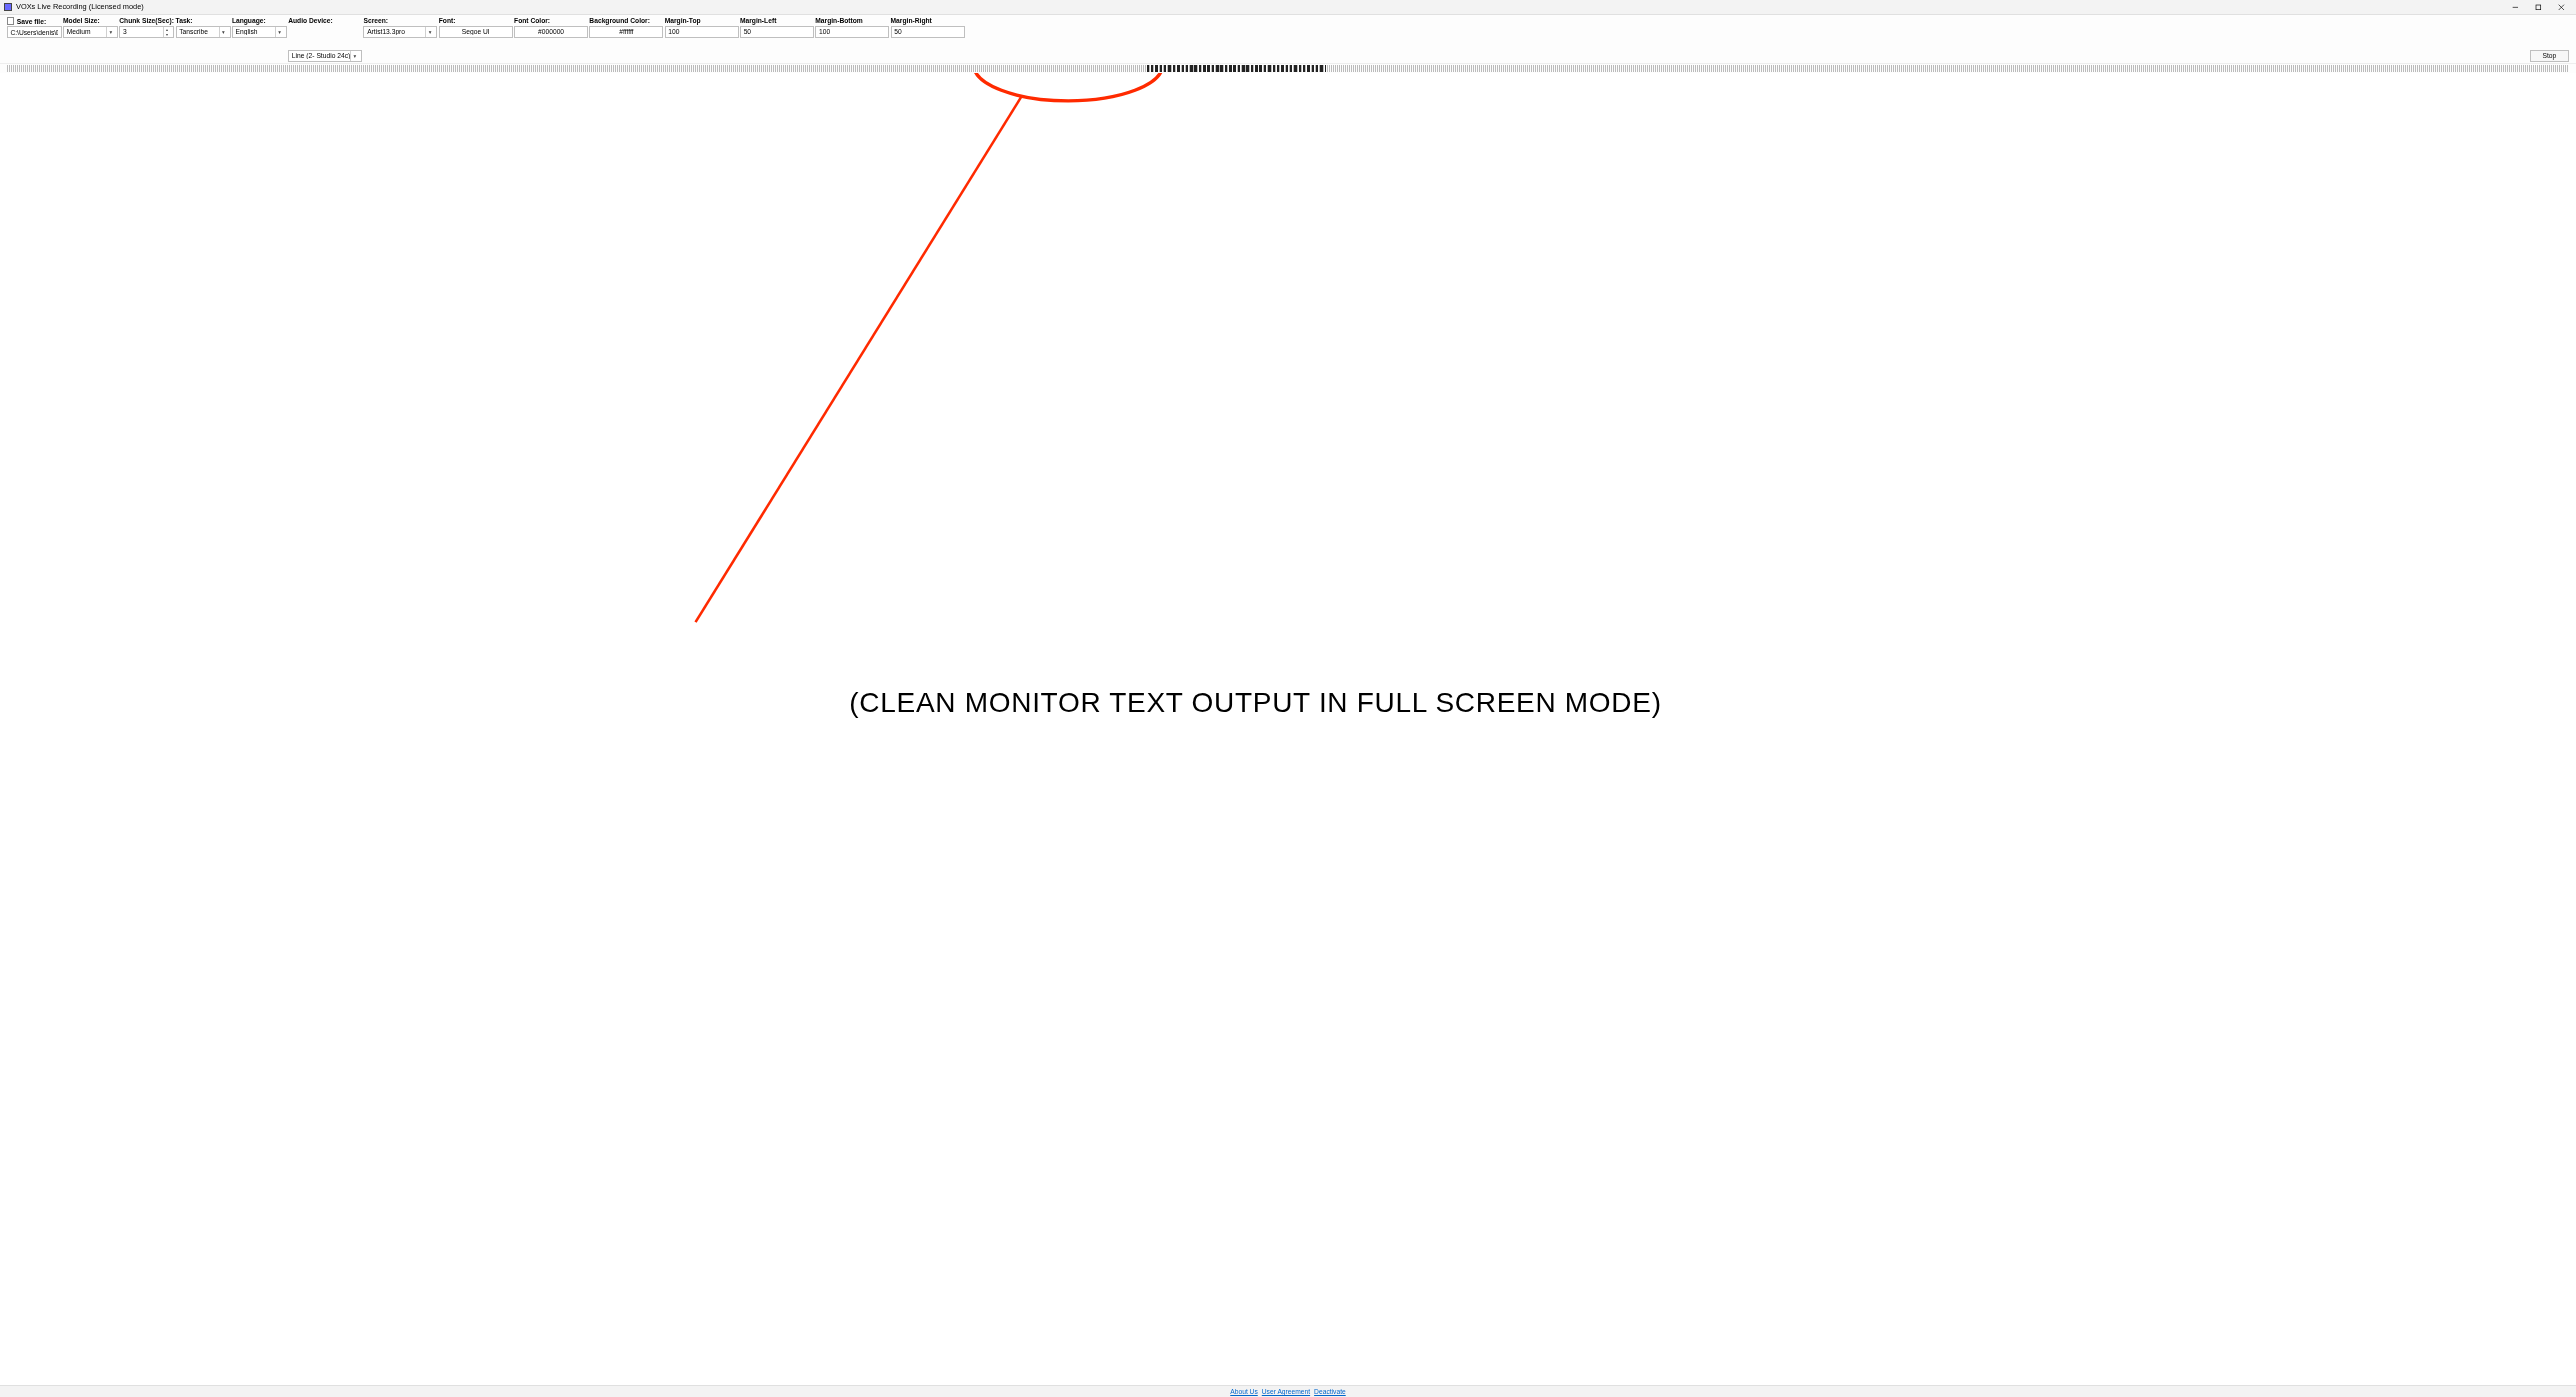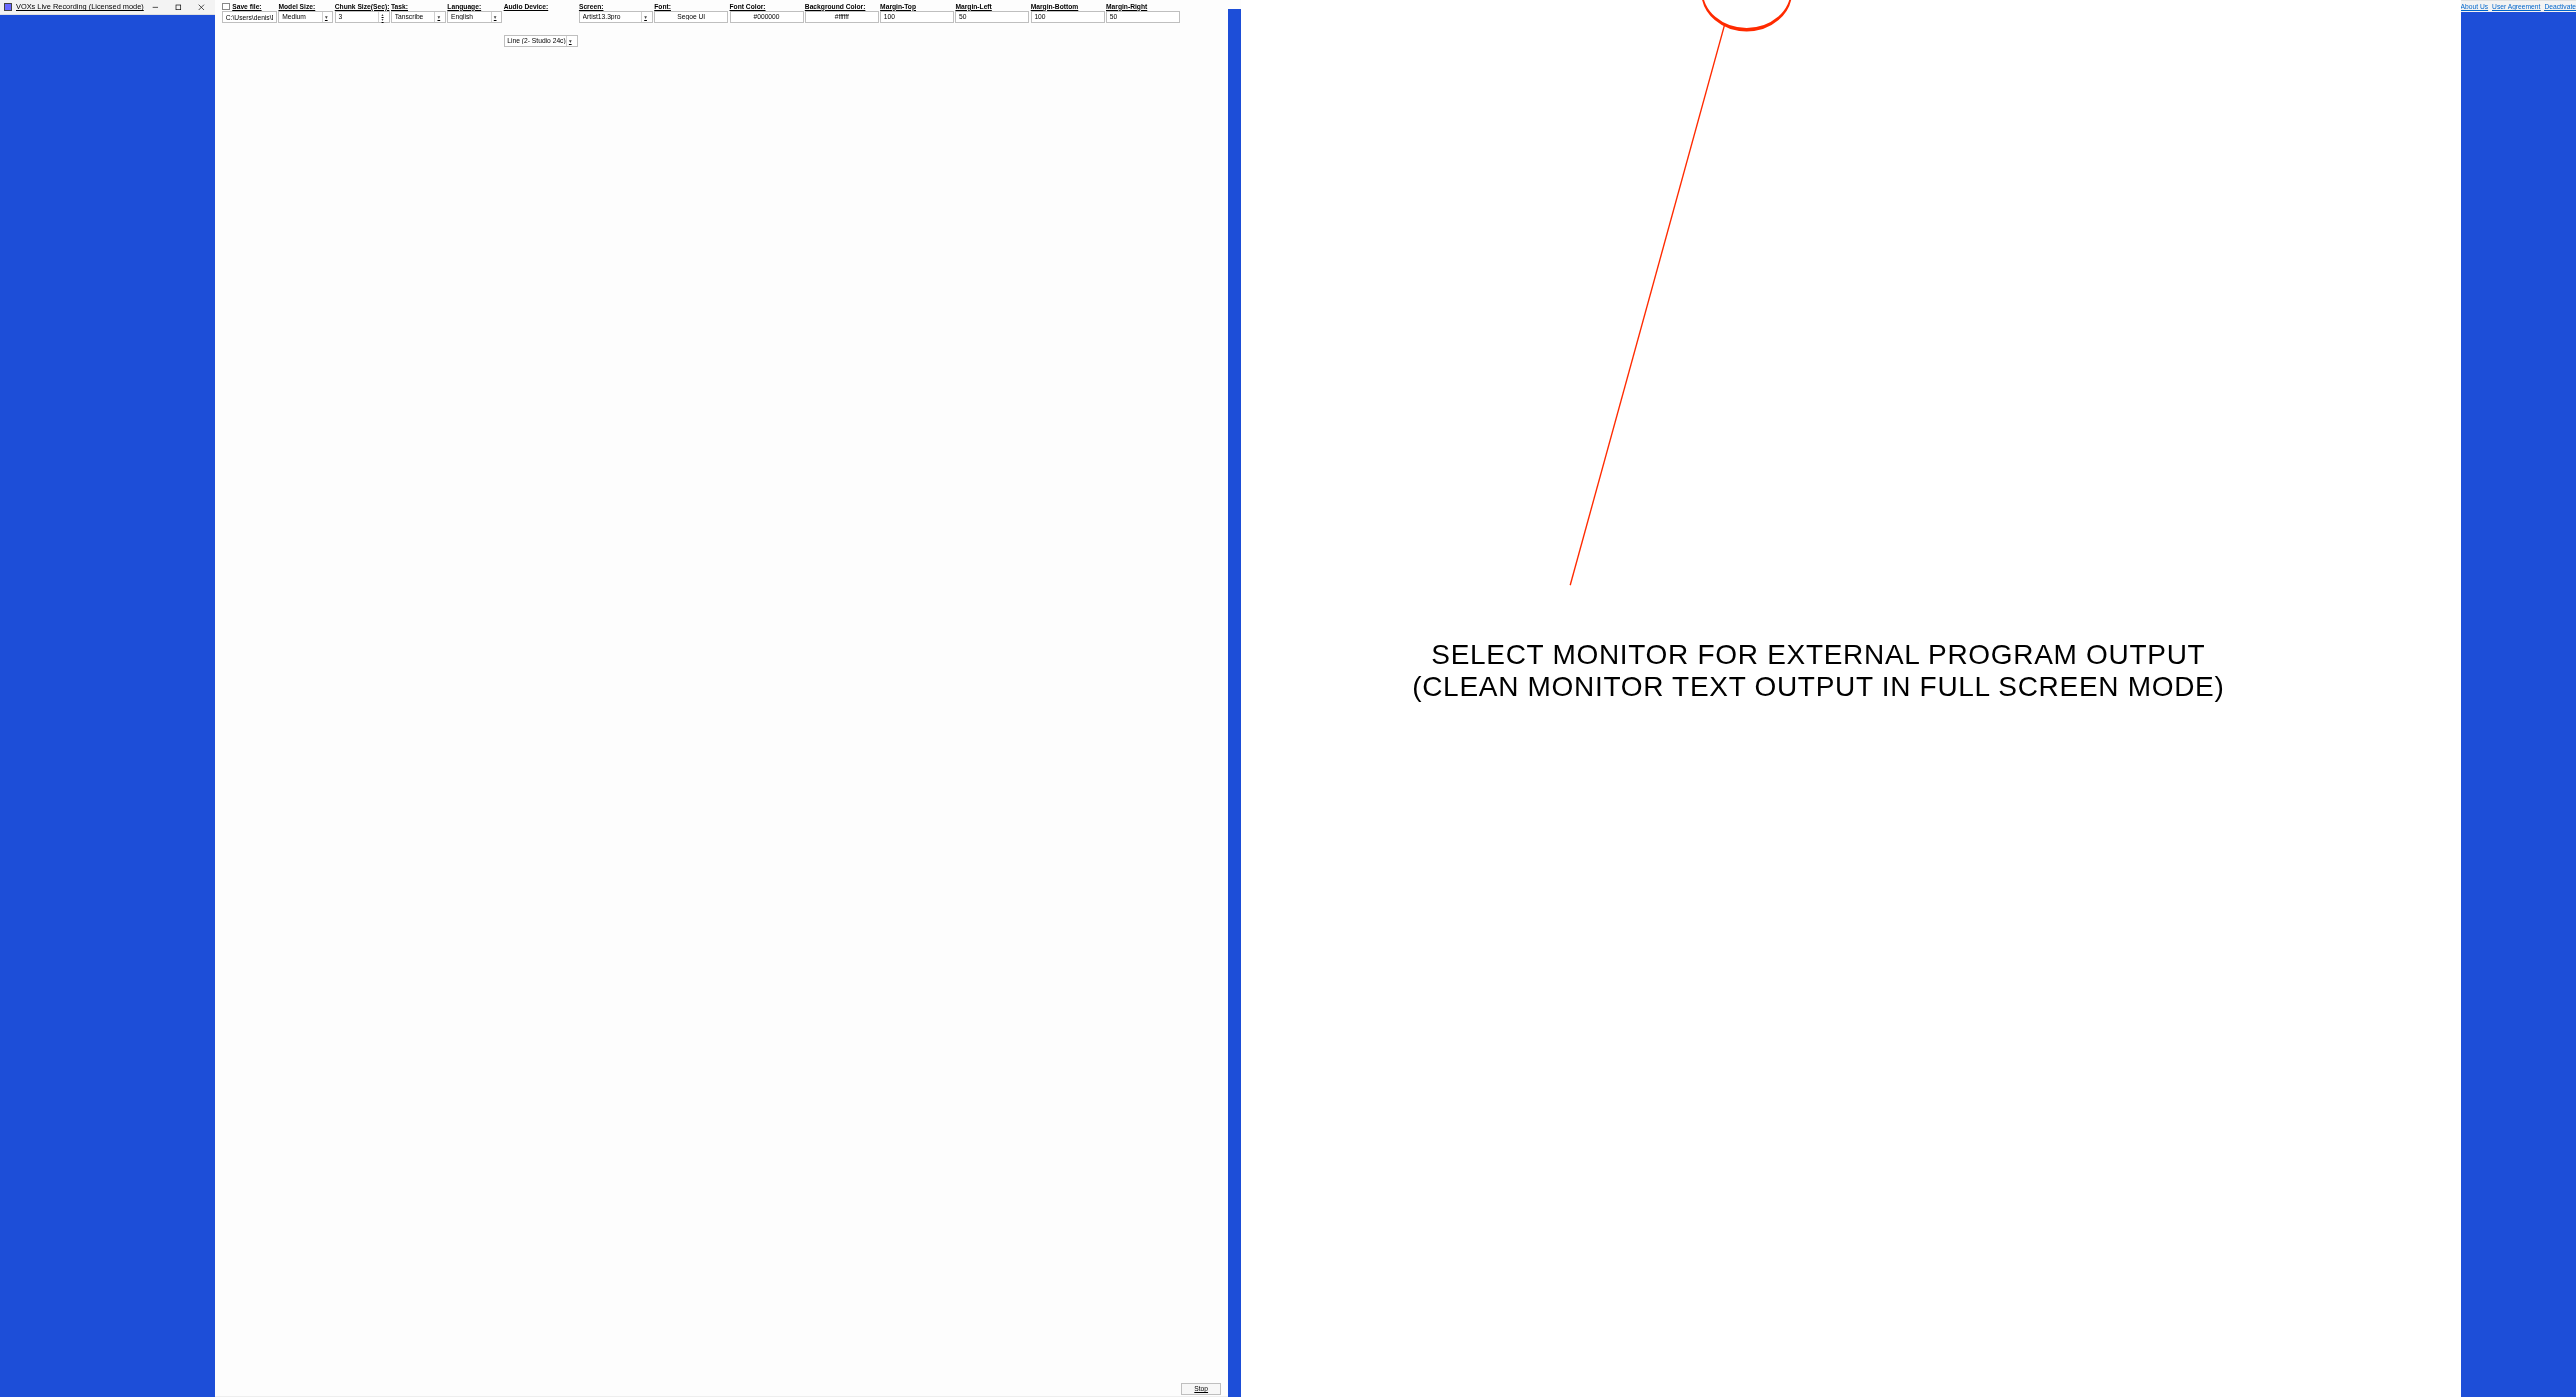--- a/index.html
+++ b/index.html
@@ -1,18 +1,18 @@
 <!DOCTYPE html>
 <html><head>
 <meta charset="utf-8">
 <style>
 * { box-sizing: border-box; margin: 0; padding: 0; }
 html, body { width: 100%; height: 100%; font-family: "Segoe UI", Tahoma, sans-serif; font-size: 7.4px; background: #f0f0f0; color: #000; overflow: hidden; }
 
-.window { display: flex; flex-direction: row; height: 100vh; background: #1d4ed8; text-decoration: underline; }
+.window { display: flex; flex-direction: column; height: 100vh; background: #4c1d95; }
 
 
 .titlebar { height: 14.8px; background: #f3f3f3; display: flex; align-items: center; justify-content: space-between; padding: 0 2.7px 0 4px; border-bottom: 0.7px solid #e0e0e0; }
 .titlebar .left { display: flex; align-items: center; gap: 4px; }
 .titlebar .app-icon { width: 8px; height: 8px; background: #6a6aff; border: 0.7px solid #444; }
 .titlebar .title { font-size: 7.4px; }
 .titlebar .controls { display: flex; }
 .titlebar .ctrl { width: 23px; height: 13.4px; display: flex; align-items: center; justify-content: center; font-size: 7.4px; cursor: default; }
 
 
@@ -209,21 +209,20 @@
       <div class="fill"></div>
     </div>
   </div>
 
   <div class="canvas">
     <svg class="overlay-svg" viewBox="0 0 1500 800" preserveAspectRatio="none">
       <ellipse cx="622" cy="-5" rx="55" ry="22" fill="none" stroke="#ff2a00" stroke-width="2"></ellipse>
       <line x1="595" y1="14" x2="405" y2="335" stroke="#ff2a00" stroke-width="1.5"></line>
     </svg>
     <div class="annotation-text">
-      <div class="line">SELECT MONITOR FOR EXTERNAL PROGRAM OUTPUT</div>
       <div class="line">(CLEAN MONITOR TEXT OUTPUT IN FULL SCREEN MODE)</div>
     </div>
   </div>
 
   <div class="footer">
     <a>About Us</a>
     <a>User Agreement</a>
     <a>Deactivate</a>
   </div>
 

